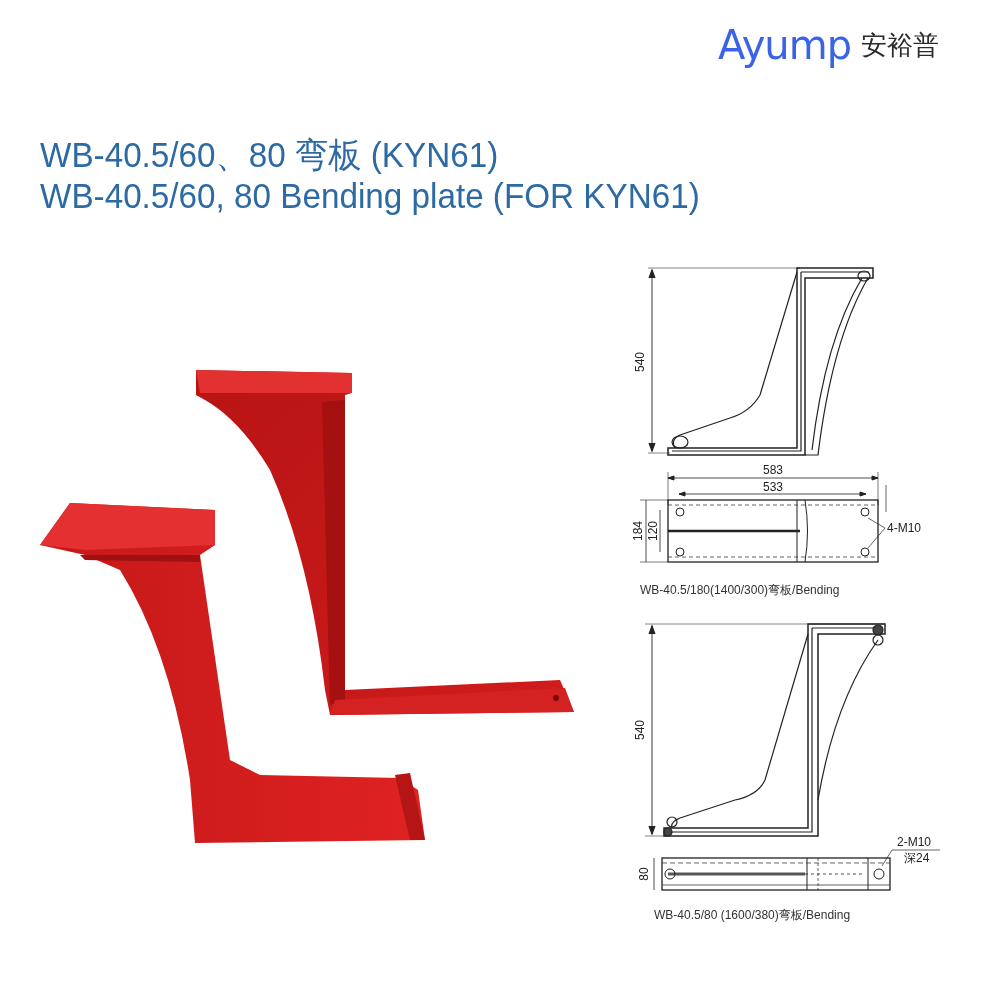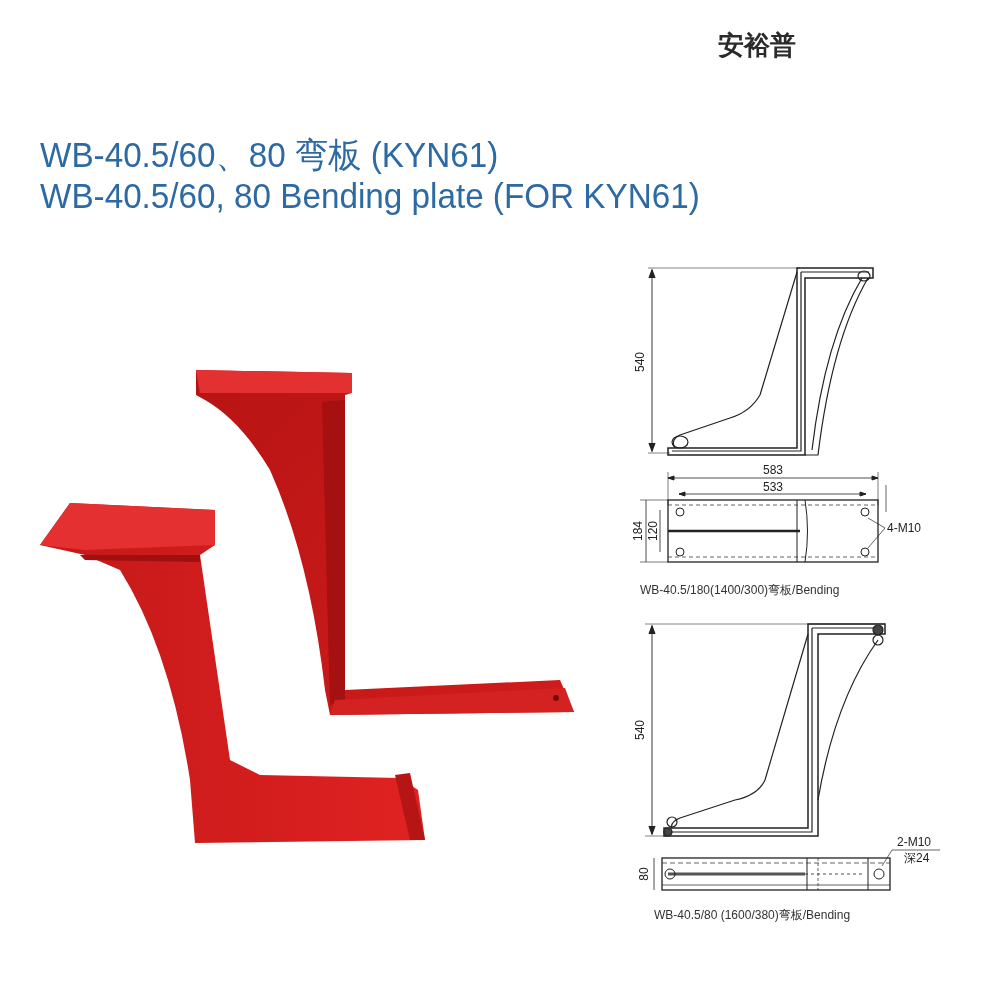--- a/index.html
+++ b/index.html
@@ -1,31 +1,32 @@
 <!DOCTYPE html>
 <html><head>
 <meta charset="utf-8">
 <style>
   html, body { margin:0; padding:0; }
   body { width:1000px; height:1000px; background:#ffffff; position:relative; overflow:hidden; font-family:"Liberation Sans", sans-serif; }
   .logo { position:absolute; left:718px; top:20px; height:50px; display:flex; align-items:center; gap:10px; }
   .logo-word { color:#3a63e8; font-size:40px; font-weight:400; letter-spacing:-1px; font-family:"DejaVu Sans", sans-serif; line-height:1; }
-  .logo-cn { color:#2b2b2b; font-size:26px; font-weight:700; font-family:"DejaVu Sans", sans-serif; }
+  .logo-cn { color:#2b2b2b; font-size:26px; font-weight:400; font-family:"DejaVu Sans", sans-serif; }
   .title { position:absolute; left:40px; color:#2d6aa3; font-size:35px; line-height:1; white-space:nowrap; transform-origin:left top; }
   .t1 { top:137px; transform:scaleX(0.95); }
   .t2 { top:178px; transform:scaleX(0.95); }
   .photo { position:absolute; left:0; top:340px; width:600px; height:560px; }
   .drawing { position:absolute; left:600px; top:250px; width:400px; height:700px; }
   .dim { font-family:"Liberation Sans", sans-serif; font-size:12px; fill:#222; }
   .cap { font-family:"Liberation Sans", sans-serif; font-size:12px; fill:#333; }
 </style>
 </head>
 <body>
 
 <div class="logo">
+  <span class="logo-word">Ayump</span>
   <span class="logo-cn">安裕普</span>
 </div>
 
 <div class="title t1">WB-40.5/60、80 弯板 (KYN61)</div>
 <div class="title t2">WB-40.5/60, 80 Bending plate (FOR KYN61)</div>
 
 <svg class="photo" viewBox="0 340 600 560" width="600" height="560">
   <defs>
     <linearGradient id="redA" x1="0" y1="0" x2="1" y2="0">
       <stop offset="0" stop-color="#c41818"></stop>

